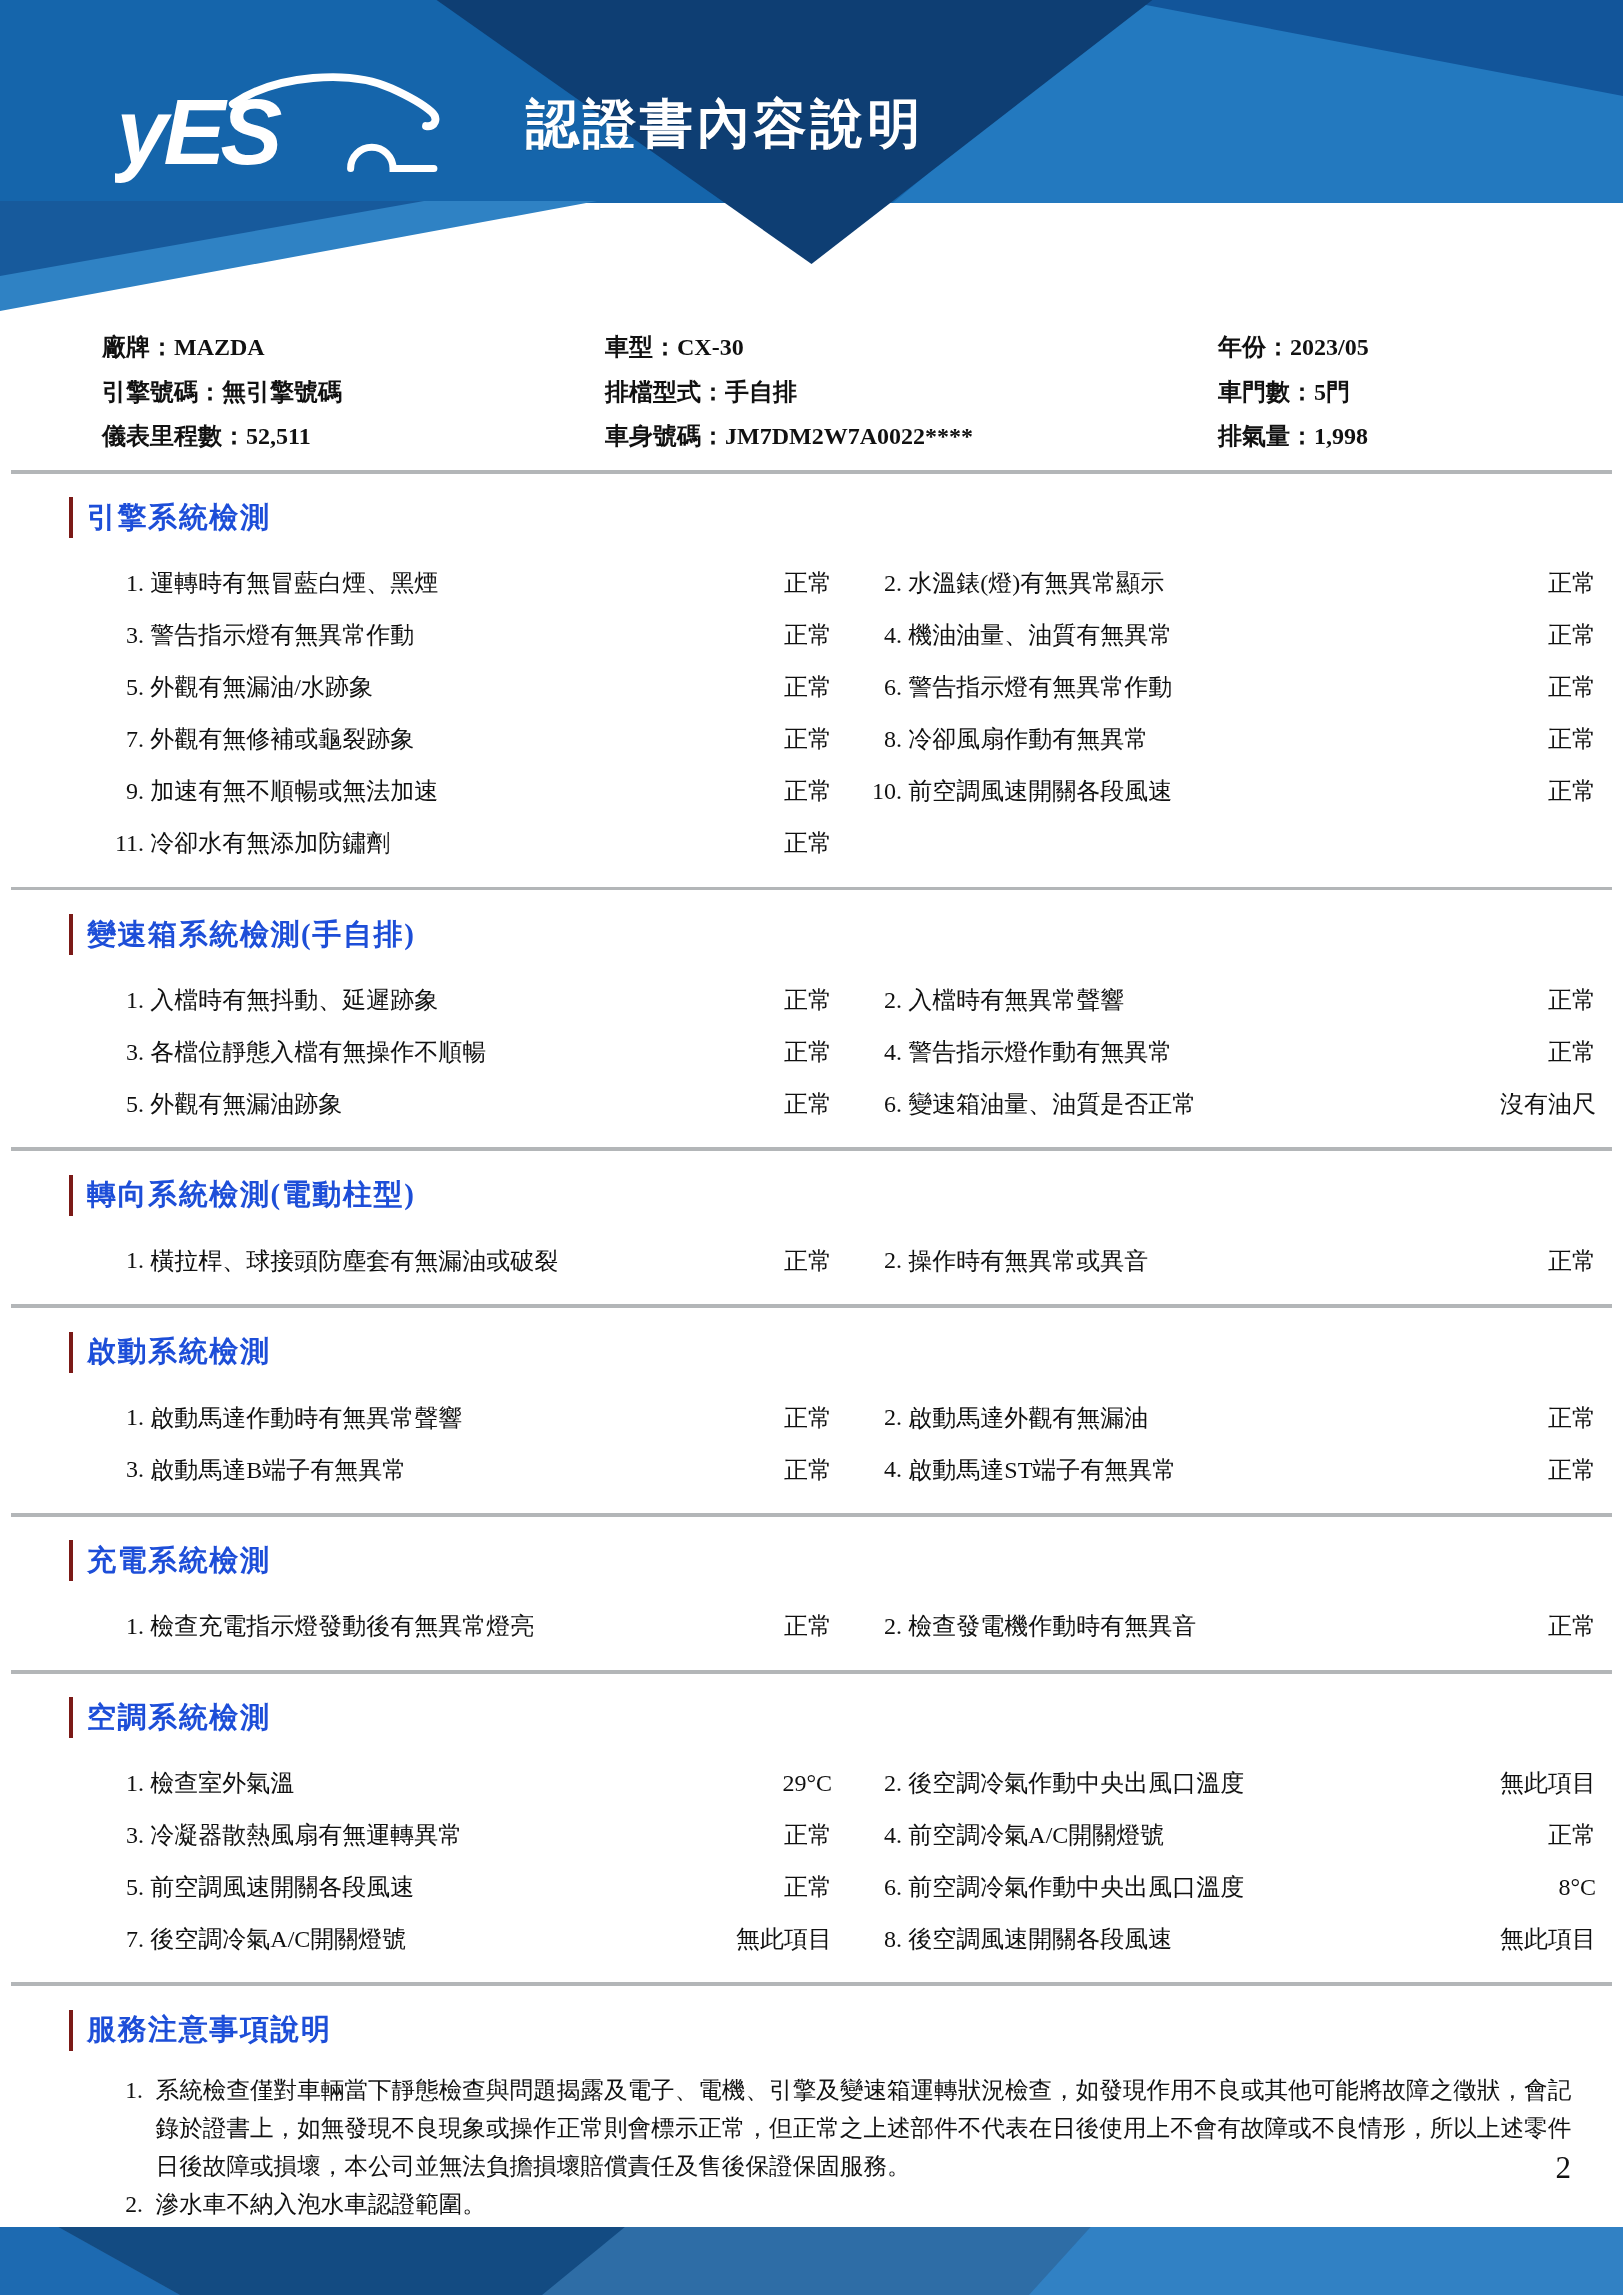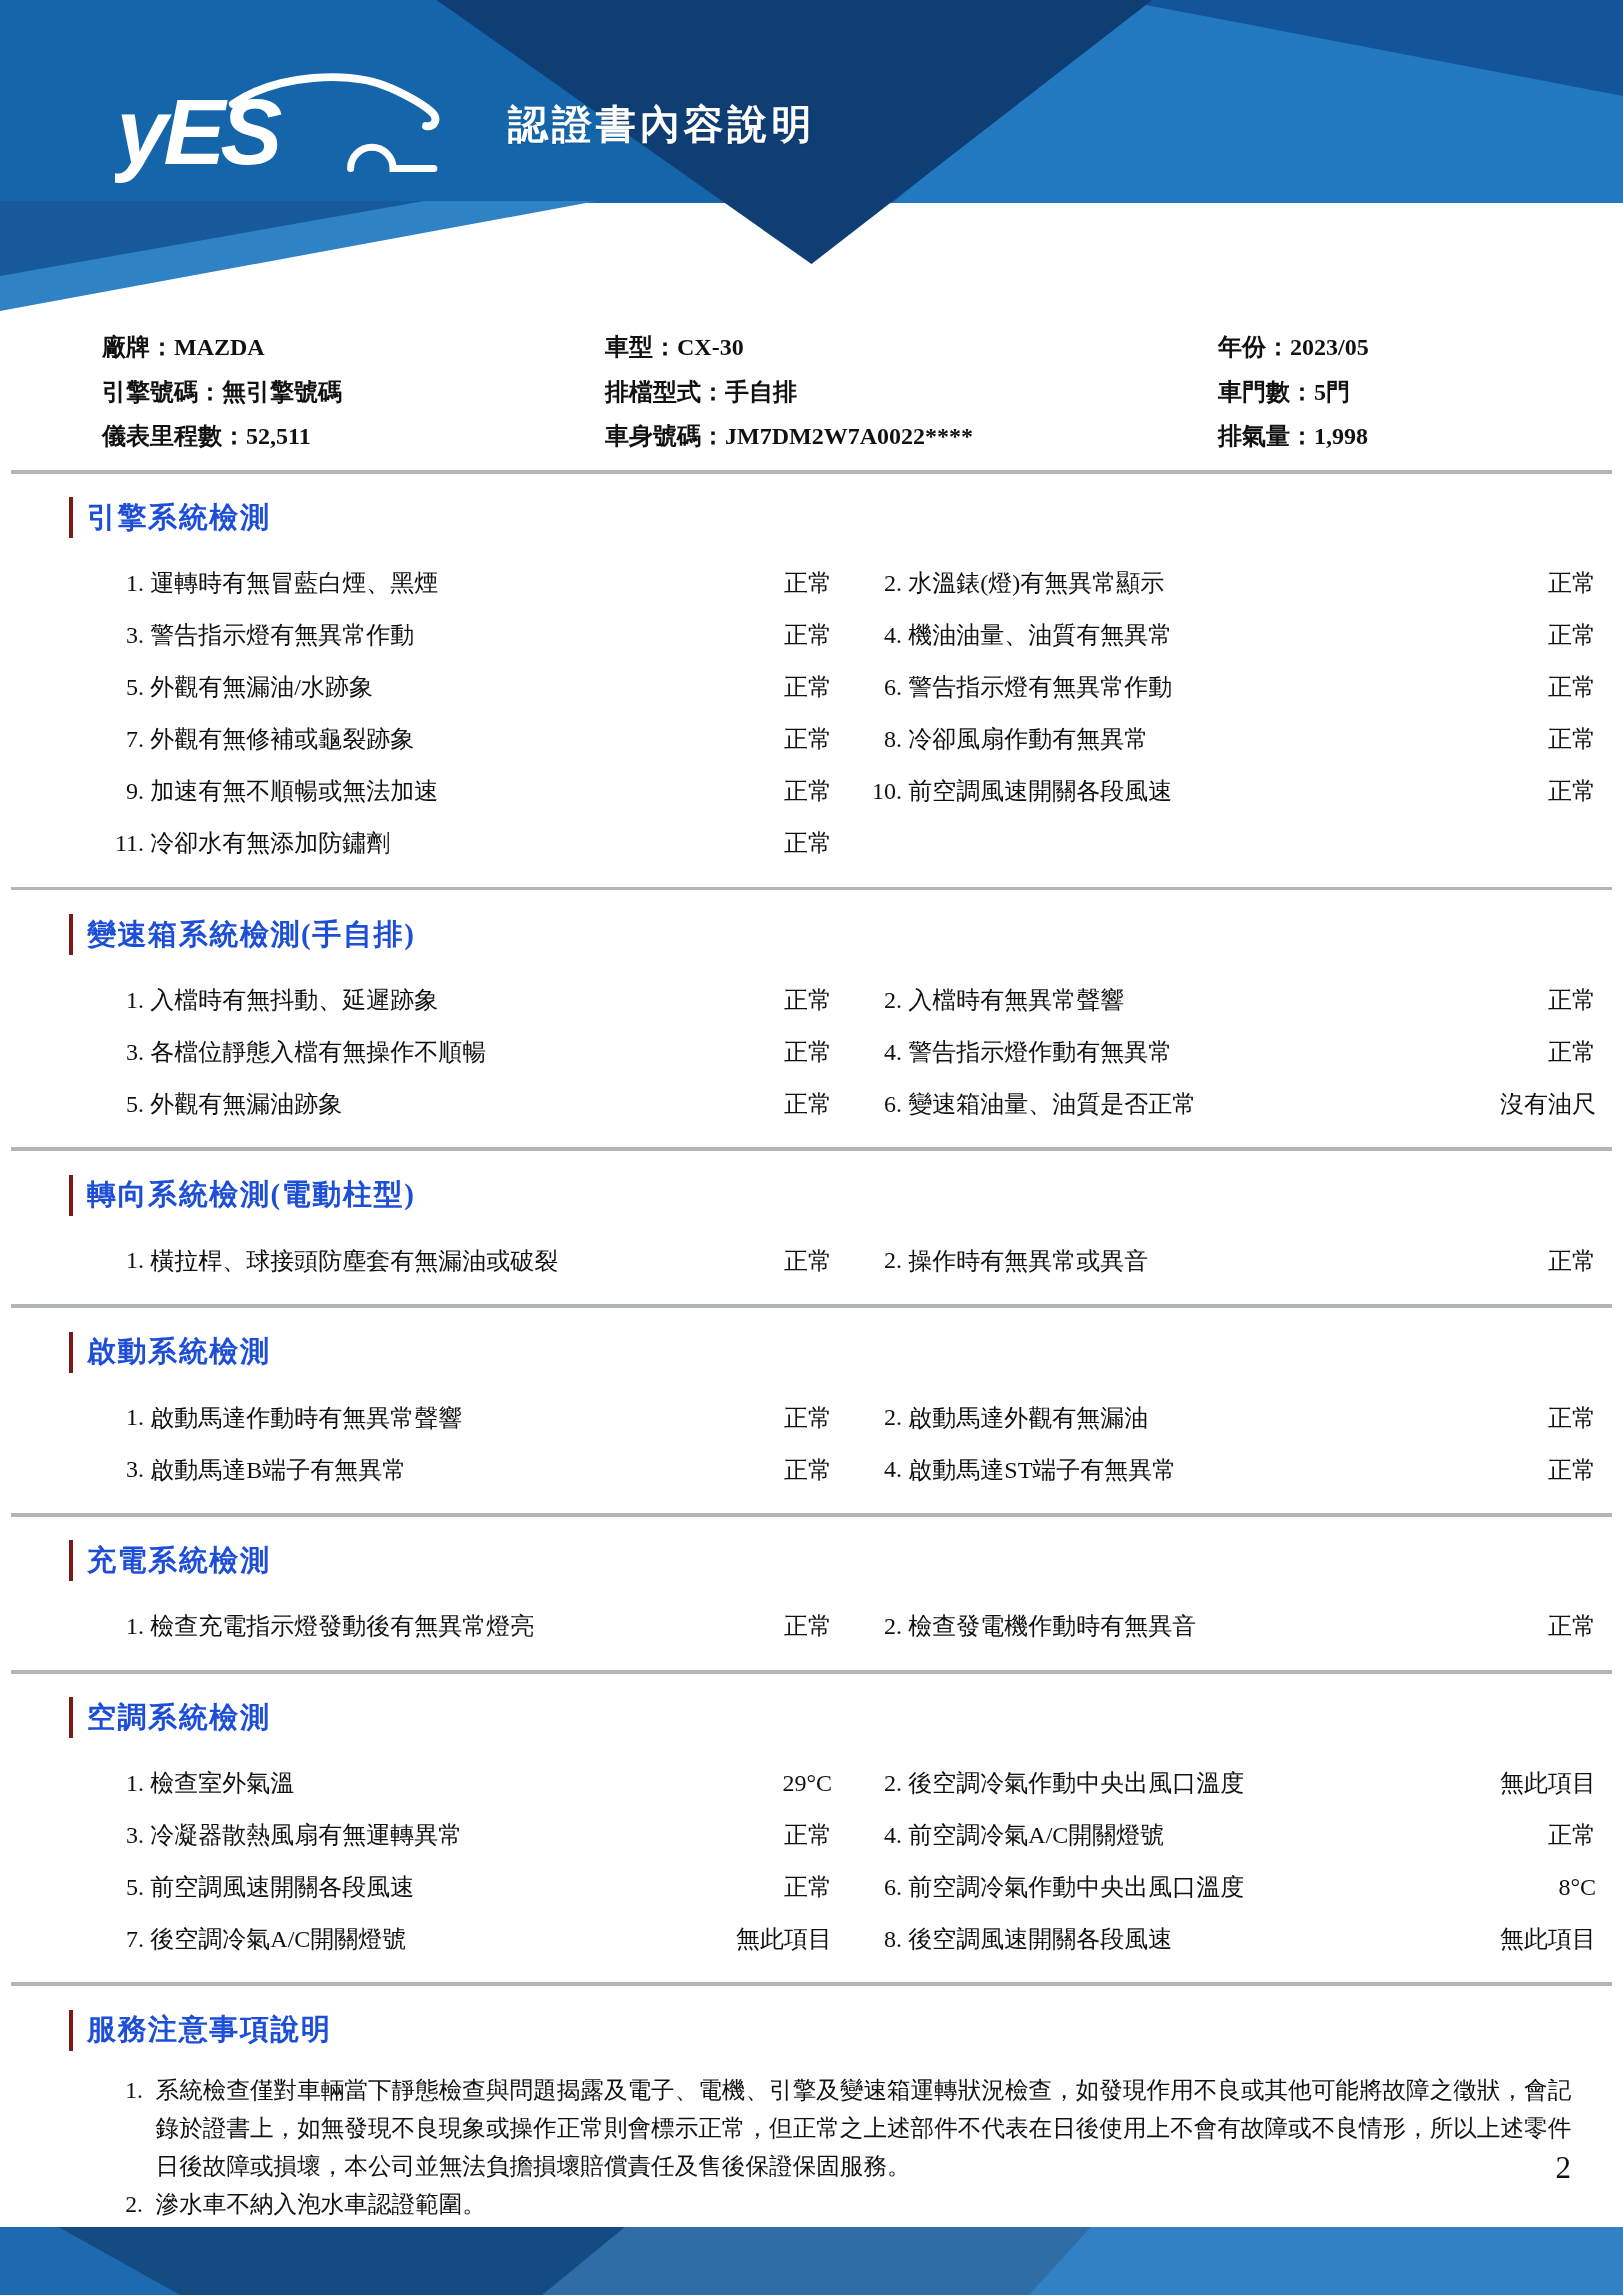--- a/index.html
+++ b/index.html
@@ -15,25 +15,25 @@
   .hdr-right { position:absolute; top:0; left:0; width:100%; height:203px; background:#2379bf;
                clip-path:polygon(70% 0, 100% 0, 100% 100%, 55% 100%); }
   .hdr-tr    { position:absolute; top:0; left:0; width:100%; height:96px; background:#12559a;
                clip-path:polygon(69% 0, 100% 0, 100% 100%); }
   .hdr-dark  { position:absolute; top:0; left:0; width:100%; height:264px; background:#0e3e73;
                clip-path:polygon(26.9% 0, 71% 0, 50% 100%); }
   .hdr-lw1   { position:absolute; top:201px; left:0; width:597px; height:110px; background:#2f82c4;
                clip-path:polygon(0 0, 100% 0, 0 100%); }
   .hdr-lw2   { position:absolute; top:201px; left:0; width:424px; height:75px; background:#175a9c;
                clip-path:polygon(0 0, 100% 0, 0 100%); }
-  .brand { position:absolute; top:63px; left:115px; display:flex; align-items:center; }
+  .brand { position:absolute; top:63px; left:115px; display:flex; align-items:center;gap:7px; }
   .logo-svg { width:377px; height:123px; display:block; }
   .hdr-title {
     color:#fff; font-family:"Liberation Sans","DejaVu Sans",sans-serif;
-    font-weight:bold; font-size:40px; letter-spacing:3.9px; margin-left:16px;
+    font-weight:bold; font-size:53px; letter-spacing:3.9px; margin-left:27px;
     text-shadow:0 0.8px 0 rgba(0,0,0,.15);
   }
 
   
   .content { position:absolute; top:314px; left:0; width:100%; }
 
   .vinfo {
     margin:17.3px 47px 0 102px;
     display:grid; grid-template-columns:503px 613px 1fr;
     row-gap:12.6px; font-size:24px;

